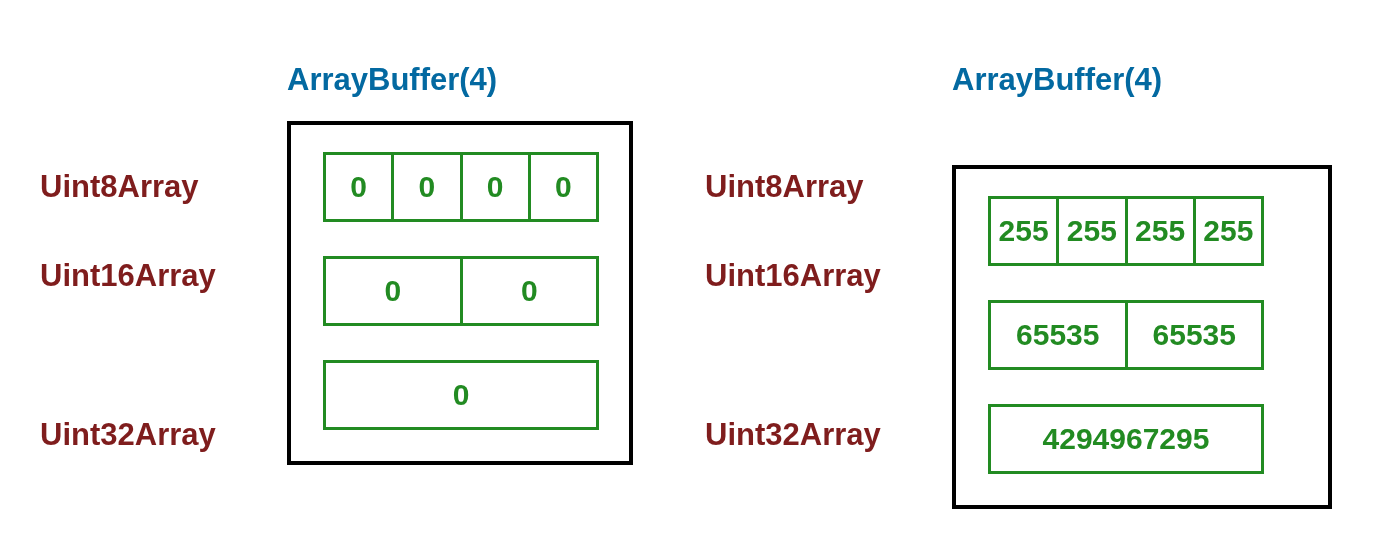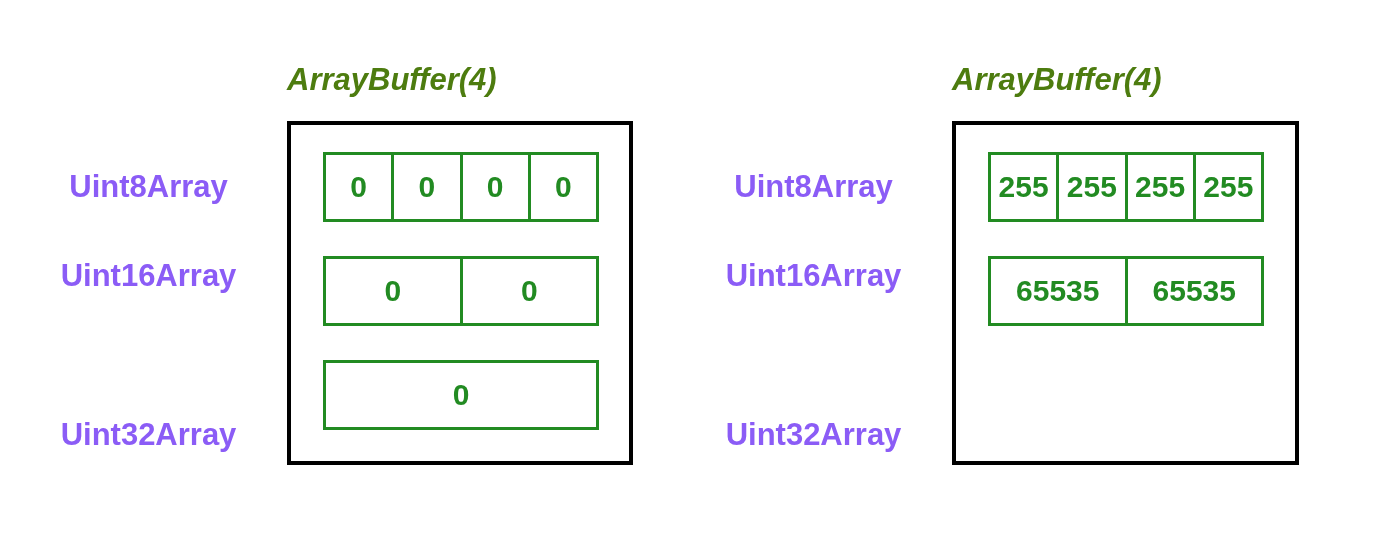--- a/index.html
+++ b/index.html
@@ -14,53 +14,52 @@
     background: #ffffff;
     font-family: "Liberation Sans", sans-serif;
     font-weight: bold;
     overflow: hidden;
   }
   .panel-title {
     position: absolute;
     top: 62px;
     font-size: 31px;
     line-height: 36px;
-    color: #4d7c0f;
+    color: #0369a1;
     white-space: nowrap;
-    font-style: italic;
   }
   .title-left  { left: 287px; }
   .title-right { left: 952px; }
 
   .view-label {
     position: absolute;
     width: 217px;
-    text-align: center;
+    text-align: left;
     font-size: 31px;
     line-height: 40px;
-    color: #8b5cf6;
+    color: #7f1d1d;
     white-space: nowrap;
   }
   .labels-left  { left: 40px;  }
   .labels-right { left: 705px; }
   .label-row1 { top: 167px; }
   .label-row2 { top: 256px; }
   .label-row3 { top: 375px; margin-top: 40px; }
 
   .buffer-box {
     position: absolute;
     top: 121px;
     width: 346px;
     height: 344px;
     border: 4px solid #000000;
     box-sizing: border-box;
     background: #ffffff;
   }
   .box-left  { left: 287px; }
-  .box-right { left: 952px; width: 347px; }
+  .box-right { left: 952px; width: 380px; margin-top: 44px; }
 
   .array-row {
     position: absolute;
     left: 32px;
     width: 276px;
     height: 70px;
     border: 3px solid #228B22;
     box-sizing: border-box;
     display: flex;
     background: #ffffff;
@@ -120,15 +119,18 @@
     <div class="array-row row1">
       <div class="cell">255</div>
       <div class="cell">255</div>
       <div class="cell">255</div>
       <div class="cell">255</div>
     </div>
     <div class="array-row row2">
       <div class="cell">65535</div>
       <div class="cell">65535</div>
     </div>
+    <div class="array-row row3">
+      <div class="cell">4294967295</div>
+    </div>
   </div>
 
 </div>
 
 </body></html>

